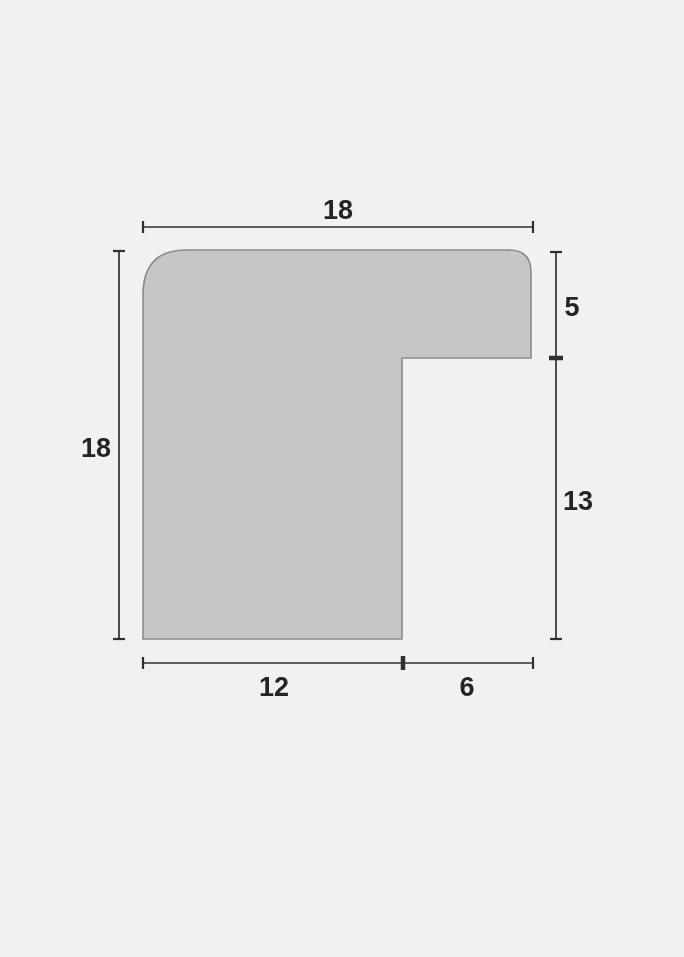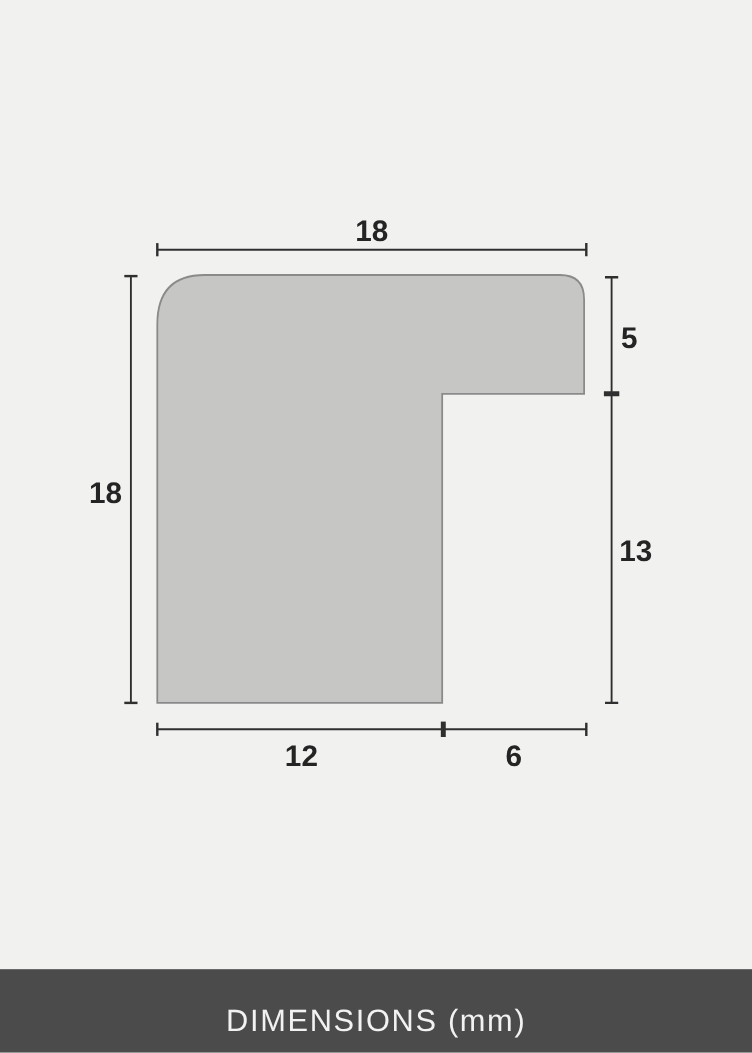--- a/index.html
+++ b/index.html
@@ -100,17 +100,14 @@
         <line x1="143" y1="657" x2="143" y2="669" stroke-width="2.2"></line>
         <line x1="403" y1="656" x2="403" y2="670" stroke-width="4.5"></line>
         <line x1="533" y1="657" x2="533" y2="669" stroke-width="2.2"></line>
       </g>
       <text class="dim-label" x="274" y="696" text-anchor="middle">12</text>
       <text class="dim-label" x="467" y="696" text-anchor="middle">6</text>
 
     </svg>
   </div>
 
-  <div class="footer-bar">
-    <span class="footer-text">DIMENSIONS (mm)</span>
-  </div>
 
 </div>
 
 </body></html>

